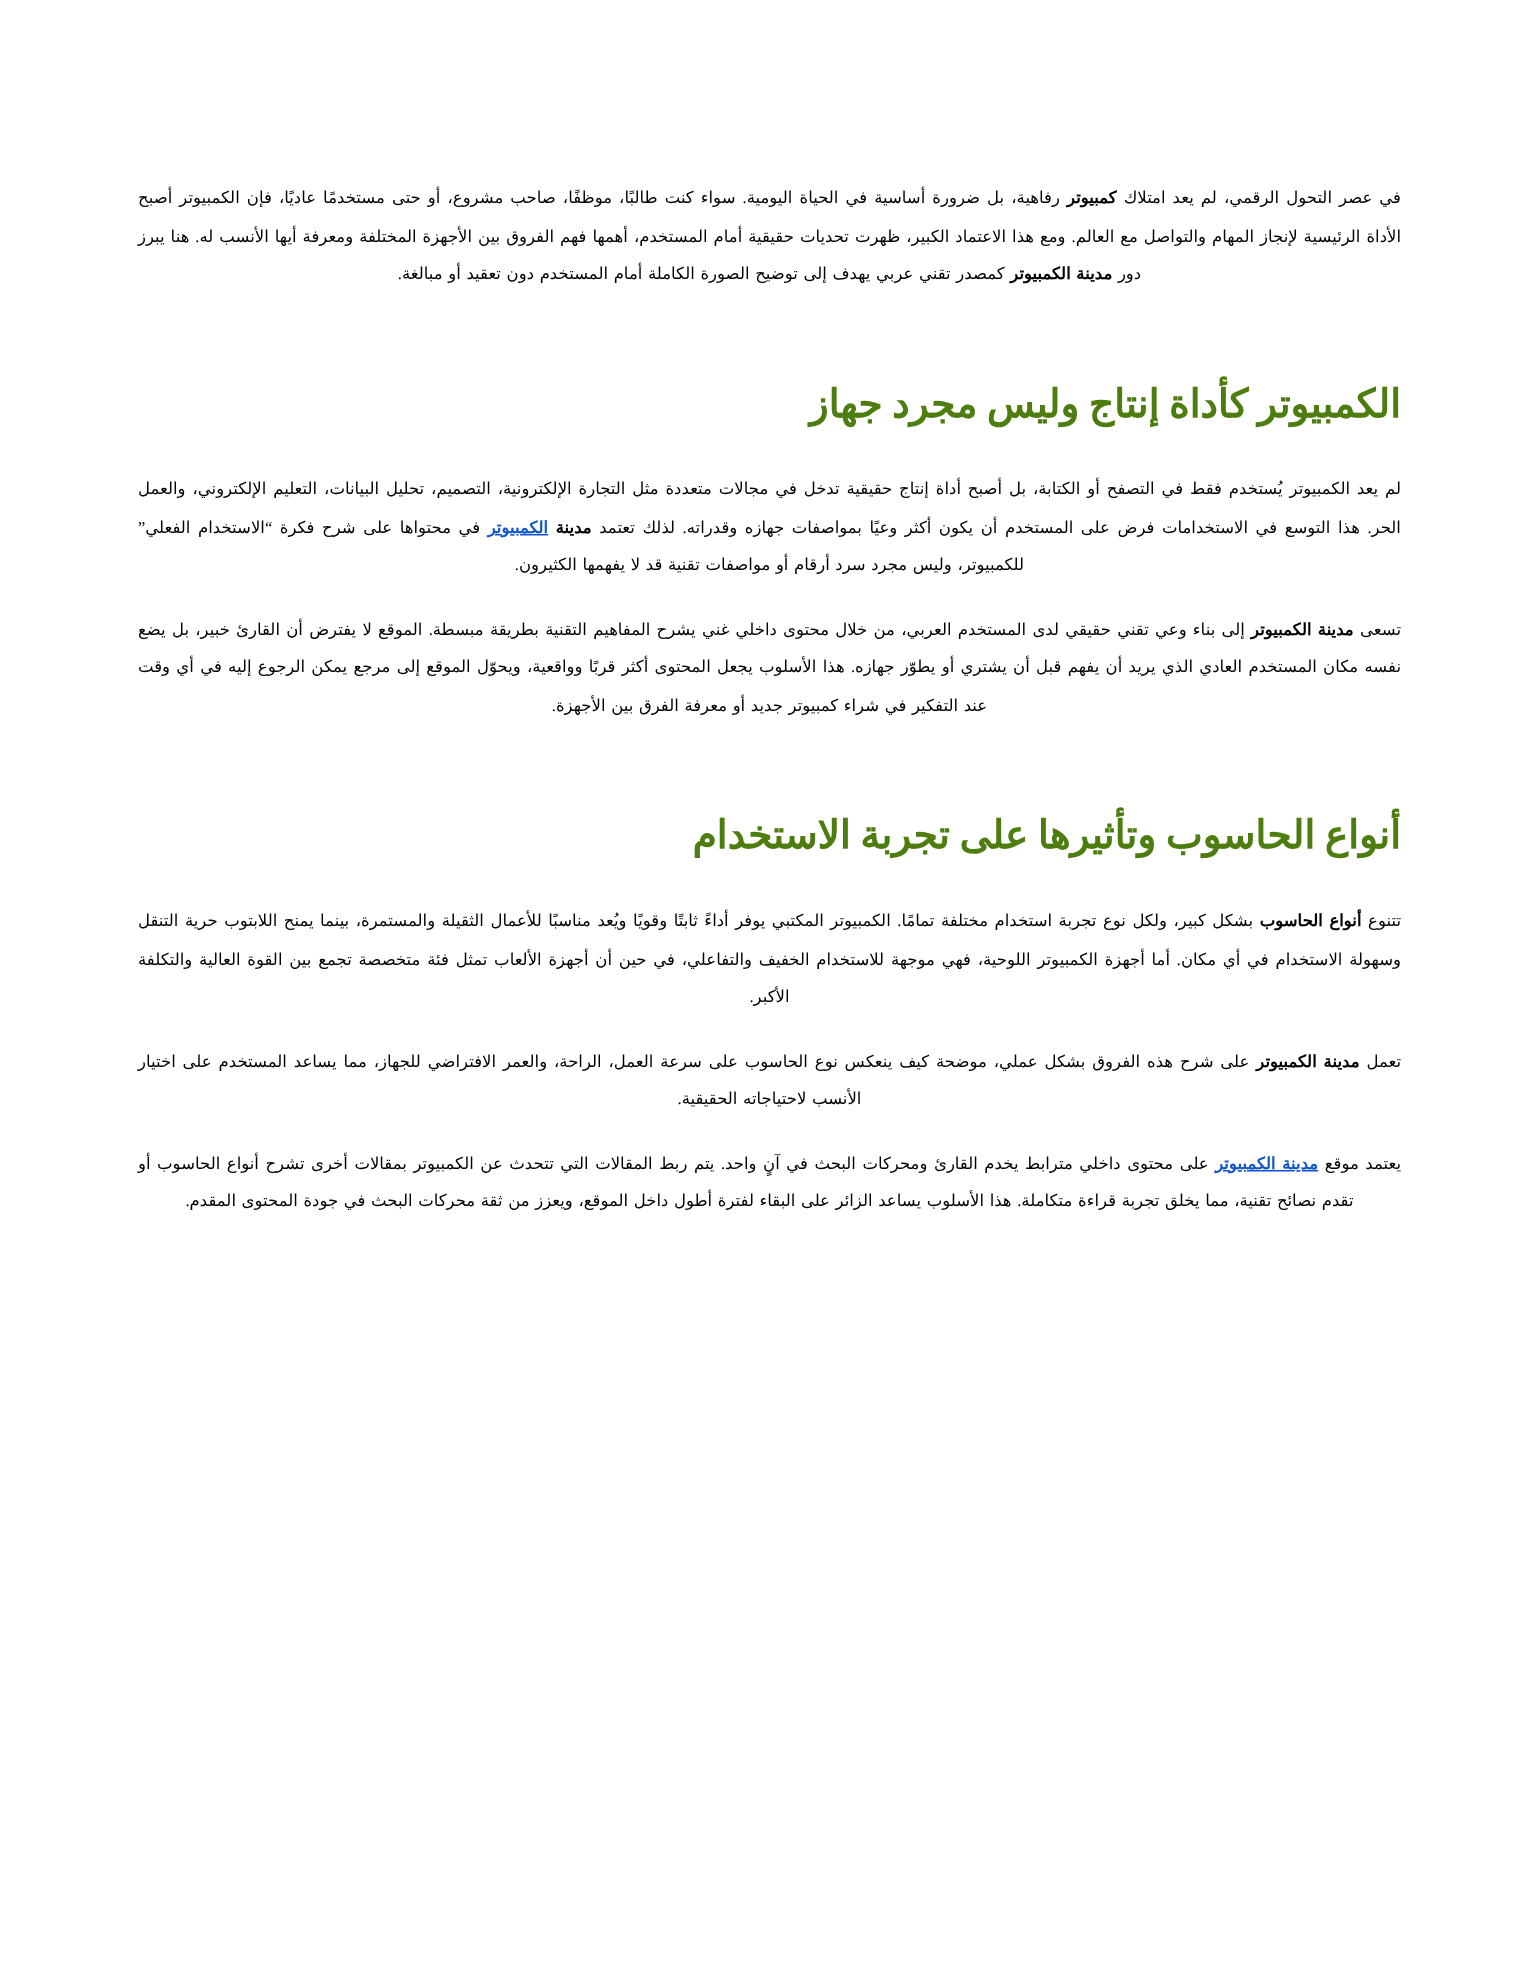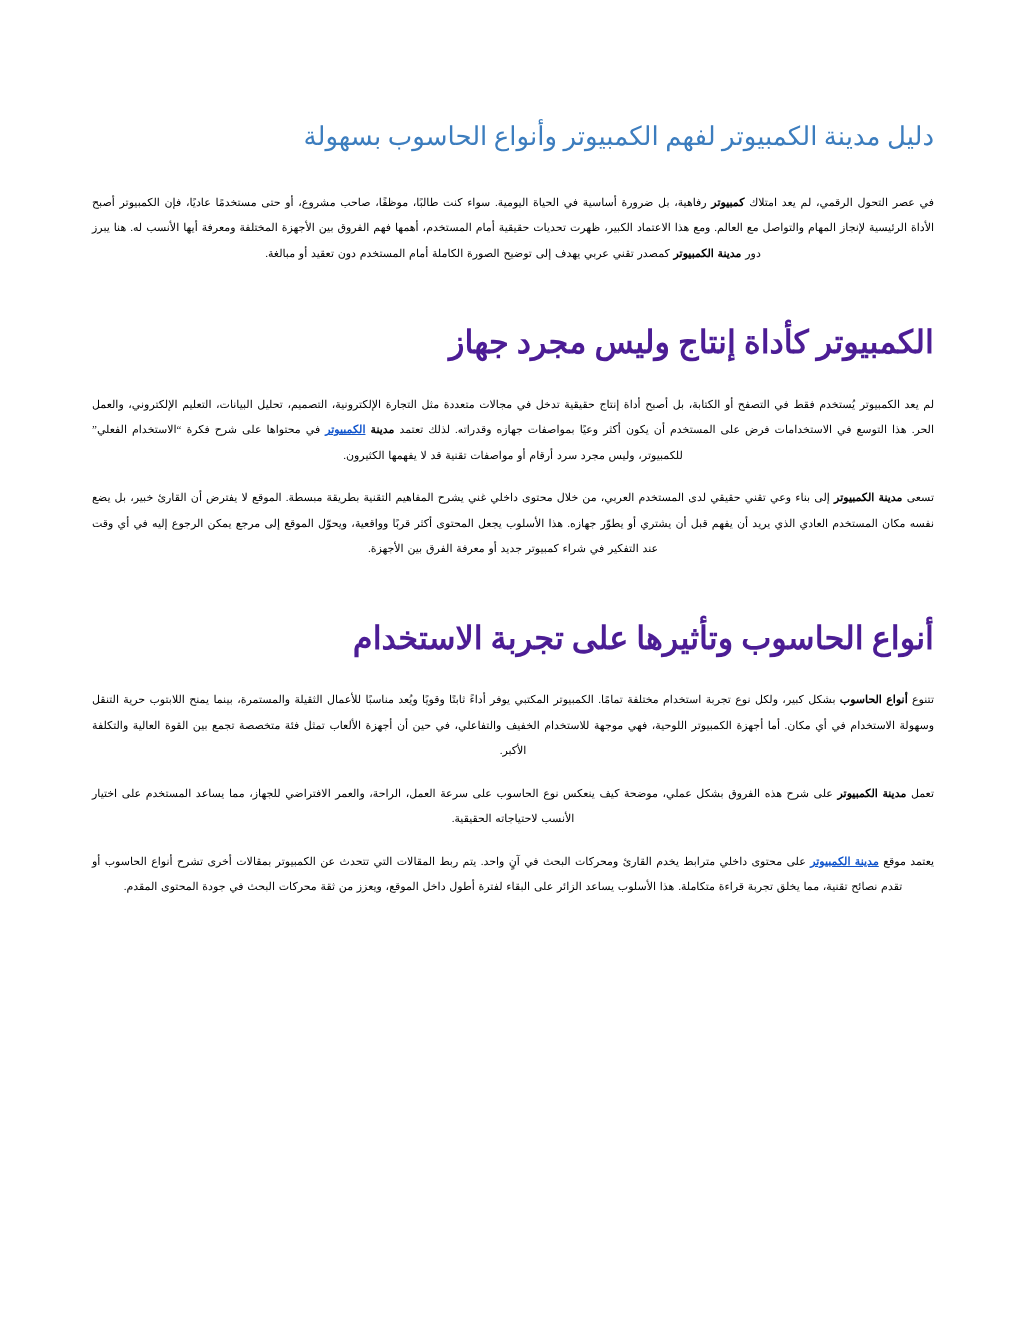--- a/index.html
+++ b/index.html
@@ -24,24 +24,24 @@
   }
   .doc-title {
     font-size: 26px;
     font-weight: 400;
     line-height: 1.3;
     text-align: right;
     color: var(--title-color, #3c7dbe);
     margin: 0 0 36px 0;
   }
   h2.section-heading {
-    font-size: 32px;
+    font-size: 26px;
     font-weight: 700;
     line-height: 1.3;
-    color: #4c1d95;
+    color: #4d7c0f;
     margin: 56px 0 28px 0;
   }
   p.doc-paragraph {
     font-size: 11px;
     line-height: 25.5px;
     margin: 0 0 17px 0;
     text-align: justify;
     text-align-last: center;
     word-spacing: 1px;
   }
@@ -52,21 +52,20 @@
     color: var(--link-color, #1155cc);
     font-weight: 700;
     text-decoration: underline;
     cursor: pointer;
   }
 </style>
 </head>
 <body>
 
 <div class="doc-page">
-  <h1 class="doc-title">دليل مدينة الكمبيوتر لفهم الكمبيوتر وأنواع الحاسوب بسهولة</h1>
   <div>
       <p class="doc-paragraph"><span class="seg-normal">في عصر التحول الرقمي، لم يعد امتلاك </span><span class="seg-bold">كمبيوتر</span><span class="seg-normal"> رفاهية، بل ضرورة أساسية في الحياة اليومية. سواء كنت طالبًا، موظفًا، صاحب مشروع، أو حتى مستخدمًا عاديًا، فإن الكمبيوتر أصبح الأداة الرئيسية لإنجاز المهام والتواصل مع العالم. ومع هذا الاعتماد الكبير، ظهرت تحديات حقيقية أمام المستخدم، أهمها فهم الفروق بين الأجهزة المختلفة ومعرفة أيها الأنسب له. هنا يبرز دور </span><span class="seg-bold">مدينة الكمبيوتر</span><span class="seg-normal"> كمصدر تقني عربي يهدف إلى توضيح الصورة الكاملة أمام المستخدم دون تعقيد أو مبالغة.</span></p>
       <h2 class="section-heading">الكمبيوتر كأداة إنتاج وليس مجرد جهاز</h2>
       <p class="doc-paragraph"><span class="seg-normal">لم يعد الكمبيوتر يُستخدم فقط في التصفح أو الكتابة، بل أصبح أداة إنتاج حقيقية تدخل في مجالات متعددة مثل التجارة الإلكترونية، التصميم، تحليل البيانات، التعليم الإلكتروني، والعمل الحر. هذا التوسع في الاستخدامات فرض على المستخدم أن يكون أكثر وعيًا بمواصفات جهازه وقدراته. لذلك تعتمد </span><span class="seg-bold">مدينة </span><a class="inline-link">الكمبيوتر</a><span class="seg-normal"> في محتواها على شرح فكرة “الاستخدام الفعلي” للكمبيوتر، وليس مجرد سرد أرقام أو مواصفات تقنية قد لا يفهمها الكثيرون.</span></p>
       <p class="doc-paragraph"><span class="seg-normal">تسعى </span><span class="seg-bold">مدينة الكمبيوتر</span><span class="seg-normal"> إلى بناء وعي تقني حقيقي لدى المستخدم العربي، من خلال محتوى داخلي غني يشرح المفاهيم التقنية بطريقة مبسطة. الموقع لا يفترض أن القارئ خبير، بل يضع نفسه مكان المستخدم العادي الذي يريد أن يفهم قبل أن يشتري أو يطوّر جهازه. هذا الأسلوب يجعل المحتوى أكثر قربًا وواقعية، ويحوّل الموقع إلى مرجع يمكن الرجوع إليه في أي وقت عند التفكير في شراء كمبيوتر جديد أو معرفة الفرق بين الأجهزة.</span></p>
       <h2 class="section-heading">أنواع الحاسوب وتأثيرها على تجربة الاستخدام</h2>
       <p class="doc-paragraph"><span class="seg-normal">تتنوع </span><span class="seg-bold">أنواع الحاسوب</span><span class="seg-normal"> بشكل كبير، ولكل نوع تجربة استخدام مختلفة تمامًا. الكمبيوتر المكتبي يوفر أداءً ثابتًا وقويًا ويُعد مناسبًا للأعمال الثقيلة والمستمرة، بينما يمنح اللابتوب حرية التنقل وسهولة الاستخدام في أي مكان. أما أجهزة الكمبيوتر اللوحية، فهي موجهة للاستخدام الخفيف والتفاعلي، في حين أن أجهزة الألعاب تمثل فئة متخصصة تجمع بين القوة العالية والتكلفة الأكبر.</span></p>
       <p class="doc-paragraph"><span class="seg-normal">تعمل </span><span class="seg-bold">مدينة الكمبيوتر</span><span class="seg-normal"> على شرح هذه الفروق بشكل عملي، موضحة كيف ينعكس نوع الحاسوب على سرعة العمل، الراحة، والعمر الافتراضي للجهاز، مما يساعد المستخدم على اختيار الأنسب لاحتياجاته الحقيقية.</span></p>
       <p class="doc-paragraph"><span class="seg-normal">يعتمد موقع </span><a class="inline-link">مدينة الكمبيوتر</a><span class="seg-normal"> على محتوى داخلي مترابط يخدم القارئ ومحركات البحث في آنٍ واحد. يتم ربط المقالات التي تتحدث عن الكمبيوتر بمقالات أخرى تشرح أنواع الحاسوب أو تقدم نصائح تقنية، مما يخلق تجربة قراءة متكاملة. هذا الأسلوب يساعد الزائر على البقاء لفترة أطول داخل الموقع، ويعزز من ثقة محركات البحث في جودة المحتوى المقدم.</span></p>
     </div>

